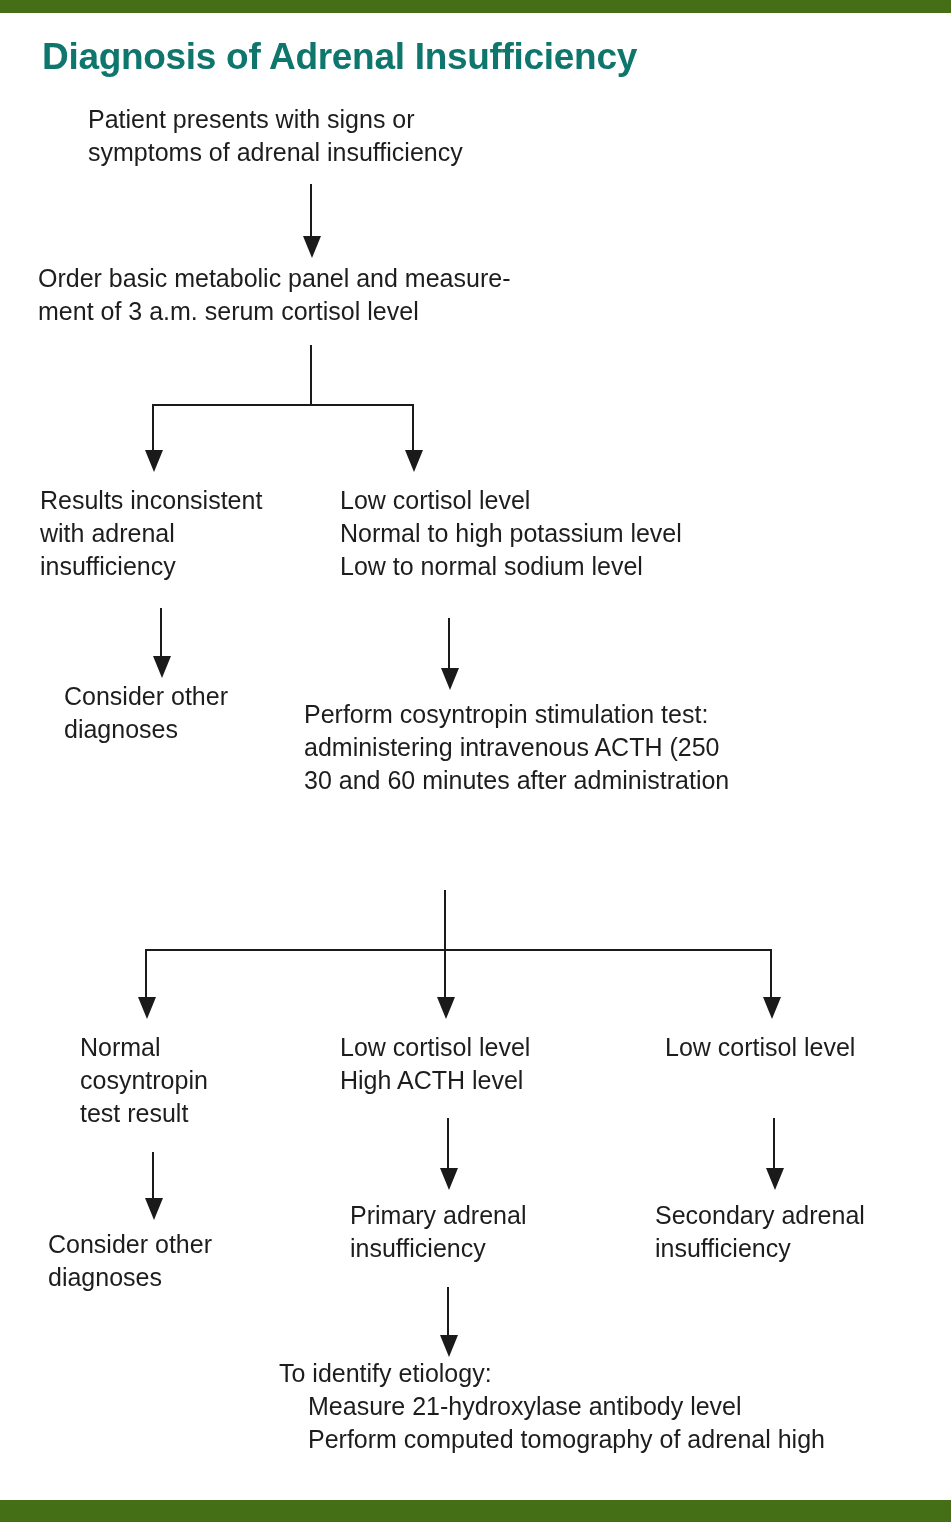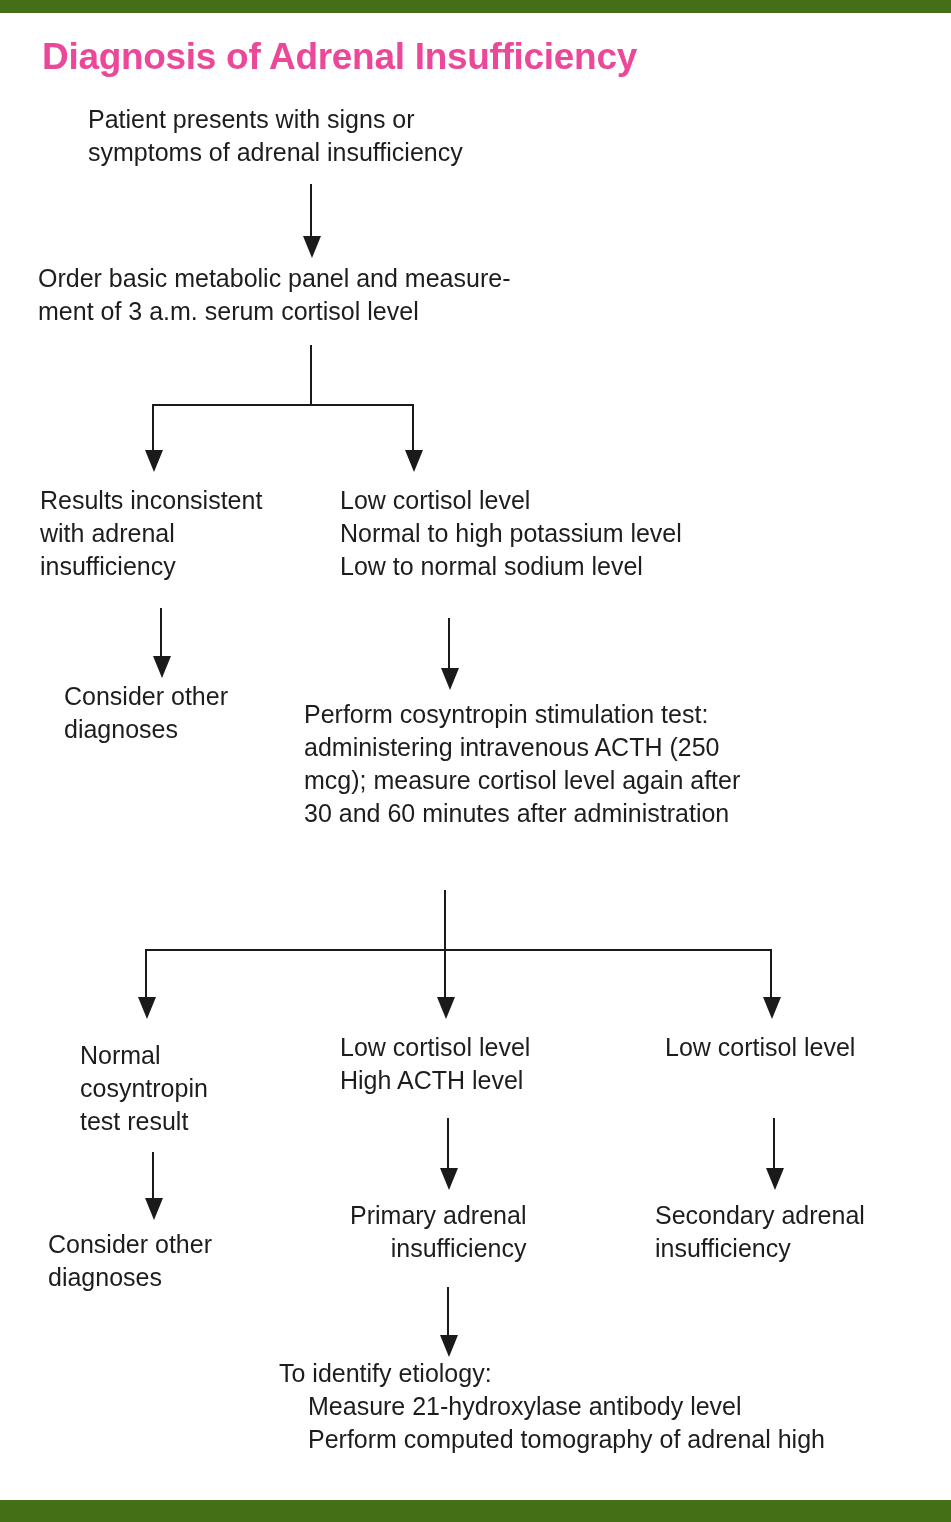--- a/index.html
+++ b/index.html
@@ -32,21 +32,21 @@
     width: 951px;
     height: 22px;
     background: #456f17;
   }
   .title {
     position: absolute;
     left: 42px;
     top: 36px;
     font-size: 37px;
     font-weight: bold;
-    color: #ec4899;
+    color: #0f766e;
     letter-spacing: -0.3px;
     white-space: nowrap;
   }
   .node {
     position: absolute;
     color: #1d1d1d;
     font-size: 25px;
     line-height: 33px;
     font-weight: 400;
   }
@@ -123,34 +123,33 @@
     <div>Normal to high potassium level</div>
     <div>Low to normal sodium level</div>
   </div>
 
   <div class="vline" style="left:448px; top:618px; height:54px;"></div>
   <div class="arrow" style="left:441px; top:668px;"></div>
 
   <div class="node" style="left:304px; top:698px;">
     <div>Perform cosyntropin stimulation test:</div>
     <div>administering intravenous ACTH (250</div>
-    <div>mcg); measure cortisol level again after</div>
     <div>30 and 60 minutes after administration</div>
   </div>
 
   <div class="vline" style="left:444px; top:890px; height:60px;"></div>
   <div class="hline" style="left:145px; top:949px; width:627px;"></div>
   <div class="vline" style="left:145px; top:949px; height:52px;"></div>
   <div class="arrow" style="left:138px; top:997px;"></div>
   <div class="vline" style="left:444px; top:949px; height:52px;"></div>
   <div class="arrow" style="left:437px; top:997px;"></div>
   <div class="vline" style="left:770px; top:949px; height:52px;"></div>
   <div class="arrow" style="left:763px; top:997px;"></div>
 
-  <div class="node" style="left:80px; top:1031px;margin-top:8px;">
+  <div class="node" style="left:80px; top:1031px;">
     <div>Normal</div>
     <div>cosyntropin</div>
     <div>test result</div>
   </div>
 
   <div class="vline" style="left:152px; top:1152px; height:50px;"></div>
   <div class="arrow" style="left:145px; top:1198px;"></div>
 
   <div class="node" style="left:48px; top:1228px;">
     <div>Consider other</div>
@@ -158,21 +157,21 @@
   </div>
 
   <div class="node" style="left:340px; top:1031px;">
     <div>Low cortisol level</div>
     <div>High ACTH level</div>
   </div>
 
   <div class="vline" style="left:447px; top:1118px; height:54px;"></div>
   <div class="arrow" style="left:440px; top:1168px;"></div>
 
-  <div class="node" style="left:350px; top:1199px;text-align:right;">
+  <div class="node" style="left:350px; top:1199px;">
     <div>Primary adrenal</div>
     <div>insufficiency</div>
   </div>
 
   <div class="node" style="left:665px; top:1031px;">
     <div>Low cortisol level</div>
   </div>
 
   <div class="vline" style="left:773px; top:1118px; height:54px;"></div>
   <div class="arrow" style="left:766px; top:1168px;"></div>

